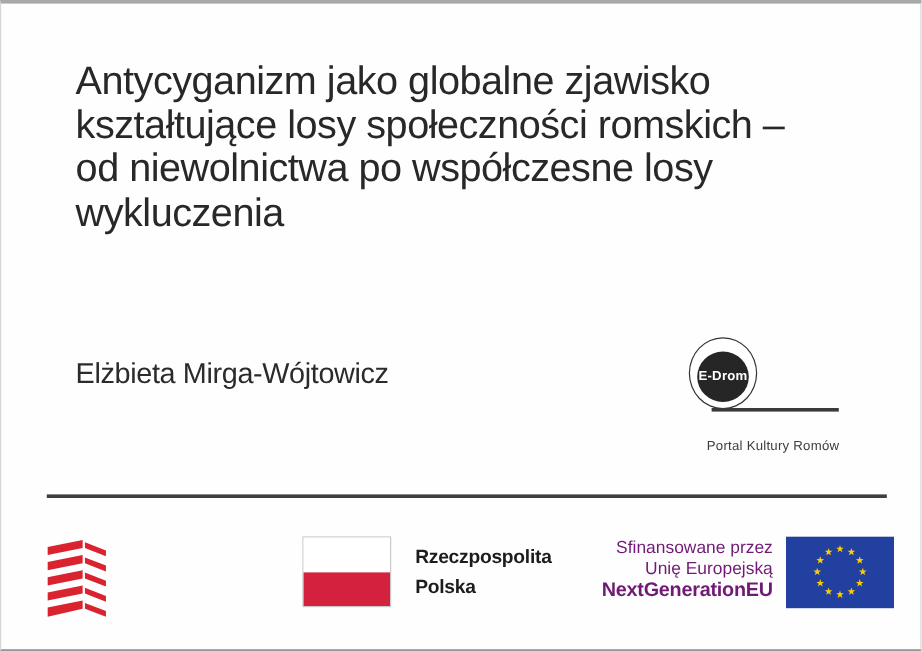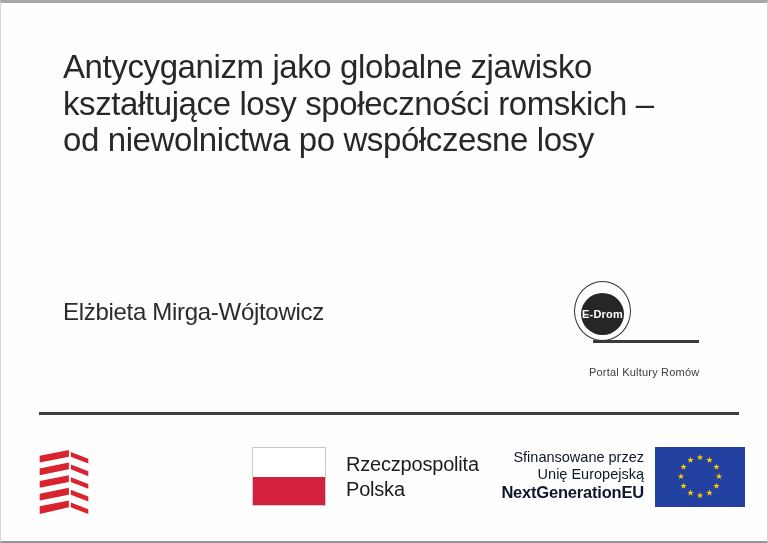--- a/index.html
+++ b/index.html
@@ -22,35 +22,36 @@
   .edrom-tagline{position:absolute;left:28px;top:73px;width:116px;color:#3d3d3d;font-size:11px;letter-spacing:0.2px;white-space:nowrap;margin-top:20px;}
   
   .divider{position:absolute;left:38px;top:409px;width:700px;height:3px;background:#3f3f3f;}
   
   .kpo-icon{position:absolute;left:37px;top:445px;}
   .kpo-text{position:absolute;left:101px;top:444px;color:#2b3990;font-size:17px;line-height:21px;font-weight:700;letter-spacing:0.4px;}
   
   .pl-flag{position:absolute;left:251px;top:444px;width:74px;height:59px;border:1px solid #c9c9c9;box-sizing:border-box;}
   .pl-flag .half-white{height:50%;background:#ffffff;}
   .pl-flag .half-red{height:50%;background:#d4213d;}
-  .pl-text{position:absolute;left:345px;top:449px;color:#1c1c1c;font-size:20px;line-height:25px;font-weight:400;letter-spacing:-0.2px;}
+  .pl-text{position:absolute;left:345px;top:449px;color:#1c1c1c;font-size:16px;line-height:25px;font-weight:700;letter-spacing:-0.2px;}
   
-  .eu-text{position:absolute;left:470px;top:446px;width:173px;text-align:right;color:#0f172a;font-size:14.5px;line-height:16.5px;}
+  .eu-text{position:absolute;left:470px;top:446px;width:173px;text-align:right;color:#701a75;font-size:14.5px;line-height:16.5px;}
   .eu-text .bold-line{font-size:16.5px;font-weight:700;line-height:19px;margin-top:1px;letter-spacing:-0.2px;}
   .eu-flag{position:absolute;left:654px;top:444px;}
 </style>
 </head>
 <body>
 
 <div class="slide">
 
   <div class="title">
     <div>Antycyganizm jako globalne zjawisko</div>
     <div>kształtujące losy społeczności romskich –</div>
     <div>od niewolnictwa po współczesne losy</div>
+    <div>wykluczenia</div>
   </div>
 
   <div class="author">Elżbieta Mirga-Wójtowicz</div>
 
   <div class="edrom">
     <div class="edrom-outer"></div>
     <div class="edrom-inner">
       <span>E-Drom</span>
     </div>
     <div class="edrom-line"></div>

